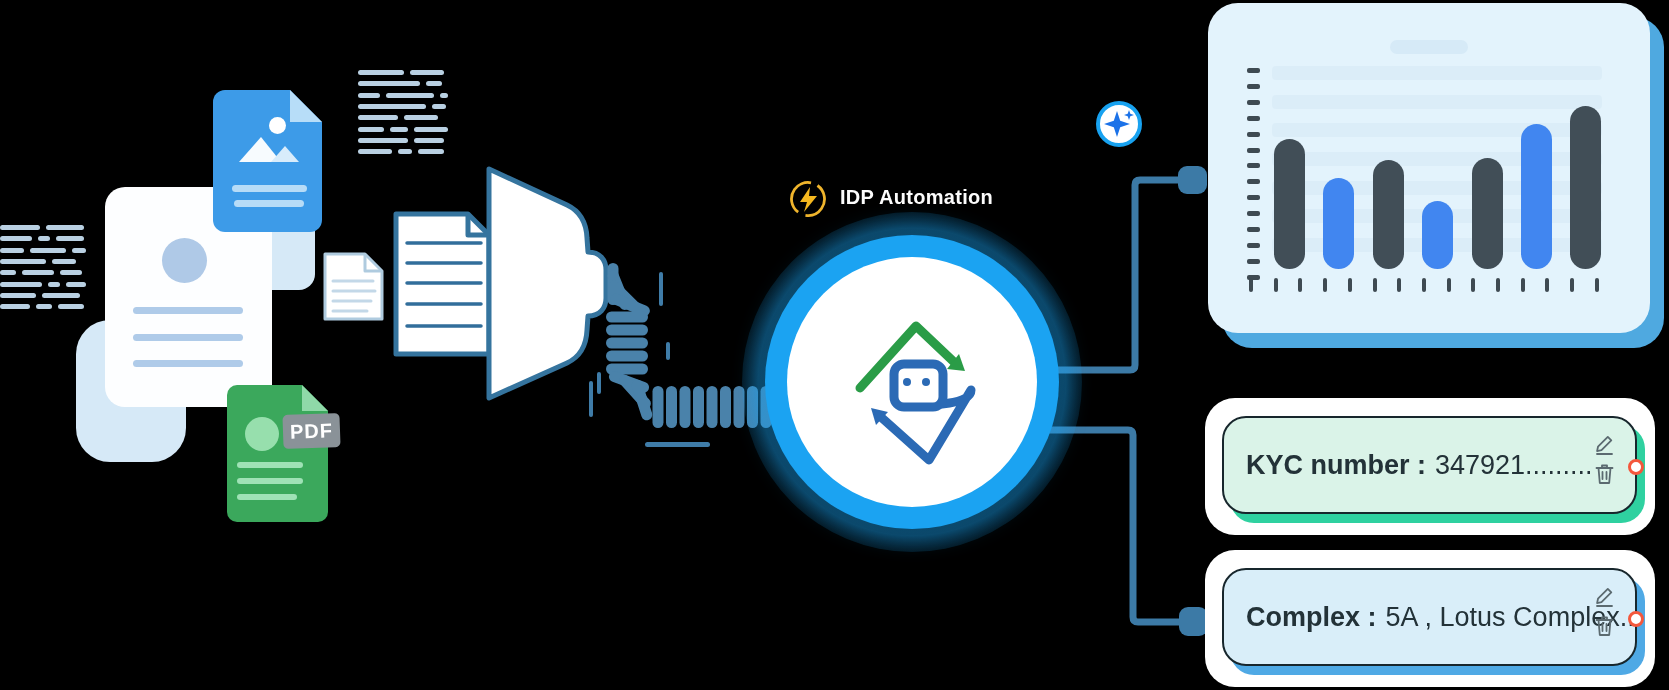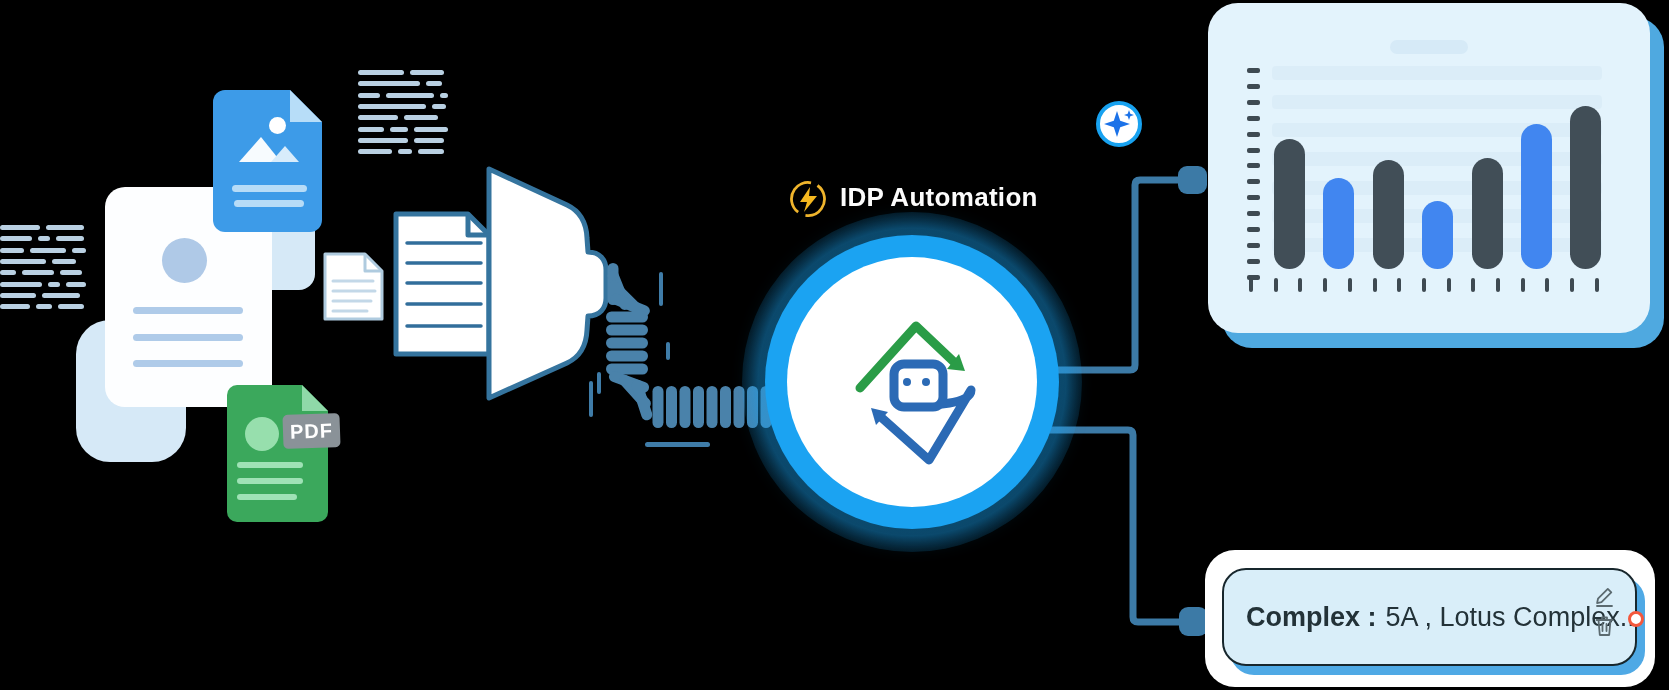--- a/index.html
+++ b/index.html
@@ -17,21 +17,21 @@
   .gline{position:absolute;height:6px;border-radius:3px;background:#9FE2B6;}
   .pdf-badge{position:absolute;left:56px;top:29px;width:57px;height:34px;border-radius:5px;background:#8A9298;
              transform:rotate(-2deg);display:flex;align-items:center;justify-content:center;
              color:#fff;font-size:20px;font-weight:800;letter-spacing:1px;}
   
   .core-glow{position:absolute;left:742px;top:212px;width:340px;height:340px;border-radius:50%;
      background:radial-gradient(circle,rgba(26,163,242,0) 54%,rgba(26,163,242,.32) 64%,rgba(26,163,242,.14) 71%,rgba(26,163,242,0) 79%);}
   .core-ring{position:absolute;left:765px;top:235px;width:294px;height:294px;border-radius:50%;background:#1BA3F2;
      box-shadow:0 0 26px 5px rgba(27,163,242,.45);}
   .core-inner{position:absolute;left:22px;top:22px;width:250px;height:250px;border-radius:50%;background:#fff;}
-  .header-title{position:absolute;left:840px;top:179px;font-size:26px;line-height:36px;font-weight:600;
+  .header-title{position:absolute;left:840px;top:179px;font-size:20px;line-height:36px;font-weight:600;
      color:#FCFCFC;letter-spacing:.3px;white-space:nowrap;}
   .ai-badge{position:absolute;left:1096px;top:101px;width:38px;height:38px;border-radius:50%;
      background:#fff;border:4px solid #18A2F0;display:flex;align-items:center;justify-content:center;}
   
   .chart-back{position:absolute;left:1222px;top:17px;width:442px;height:331px;border-radius:30px;}
   .chart-front{position:absolute;left:1208px;top:3px;width:442px;height:330px;border-radius:30px;overflow:hidden;}
   .chart-pill{position:absolute;left:182px;top:37px;width:78px;height:14px;border-radius:7px;background:#D6EAF7;}
   .stripe{position:absolute;left:64px;width:330px;height:14px;border-radius:4px;background:#DBEDF8;}
   .ltick{position:absolute;left:39px;width:13px;height:5px;border-radius:2px;background:#3E4A52;}
   .btick{position:absolute;top:275px;width:4px;height:14px;border-radius:2px;background:#3E4A52;}
@@ -257,20 +257,39 @@
       <div class="btick" style="left: 386.8px;"></div>
       <div class="cbar" style="left: 66px; top: 136px; height: 130px; background: rgb(65, 78, 87);"></div>
       <div class="cbar" style="left: 115.4px; top: 175px; height: 91px; background: rgb(65, 134, 240);"></div>
       <div class="cbar" style="left: 164.8px; top: 157px; height: 109px; background: rgb(65, 78, 87);"></div>
       <div class="cbar" style="left: 214.2px; top: 198px; height: 68px; background: rgb(65, 134, 240);"></div>
       <div class="cbar" style="left: 263.6px; top: 155px; height: 111px; background: rgb(65, 78, 87);"></div>
       <div class="cbar" style="left: 313px; top: 121px; height: 145px; background: rgb(65, 134, 240);"></div>
       <div class="cbar" style="left: 362.4px; top: 103px; height: 163px; background: rgb(65, 78, 87);"></div>
     </div>
 
+  <div class="result-outer" style="top:398px;">
+    <div class="result-shadow" style="background: rgb(47, 209, 160);"></div>
+    <div class="result-inner" style="background: rgb(218, 243, 232);">
+      <div class="result-text">
+        <b>KYC number :</b><span>347921.........</span>
+      </div>
+      <div class="icon-col">
+        <svg width="21" height="21" viewBox="0 0 21 21" fill="none" stroke="#5B6A70" stroke-width="1.8" stroke-linejoin="round" stroke-linecap="round">
+          <path d="M13.8 2.9 L17.3 6.4 L7.5 16.2 L3.1 17.1 L4 12.7 Z"></path>
+          <line x1="3" y1="20" x2="18" y2="20"></line>
+        </svg>
+        <svg width="19" height="22" viewBox="0 0 19 22" fill="none" stroke="#5B6A70" stroke-width="1.8" stroke-linejoin="round" stroke-linecap="round">
+          <path d="M1.5 5 H17.5 M7 5 V2.5 H12 V5 M3.5 5 L4.8 20 H14.2 L15.5 5"></path>
+          <path d="M7.5 9 V16 M11.5 9 V16"></path>
+        </svg>
+      </div>
+      <div class="node" style="border-color: rgb(244, 87, 60);"></div>
+    </div>
+  </div>
 
   <div class="result-outer" style="top:550px;">
     <div class="result-shadow" style="background: rgb(79, 169, 229);"></div>
     <div class="result-inner" style="background: rgb(217, 238, 249);">
       <div class="result-text">
         <b>Complex :</b><span>5A , Lotus Complex...</span>
       </div>
       <div class="icon-col">
         <svg width="21" height="21" viewBox="0 0 21 21" fill="none" stroke="#5B6A70" stroke-width="1.8" stroke-linejoin="round" stroke-linecap="round">
           <path d="M13.8 2.9 L17.3 6.4 L7.5 16.2 L3.1 17.1 L4 12.7 Z"></path>

